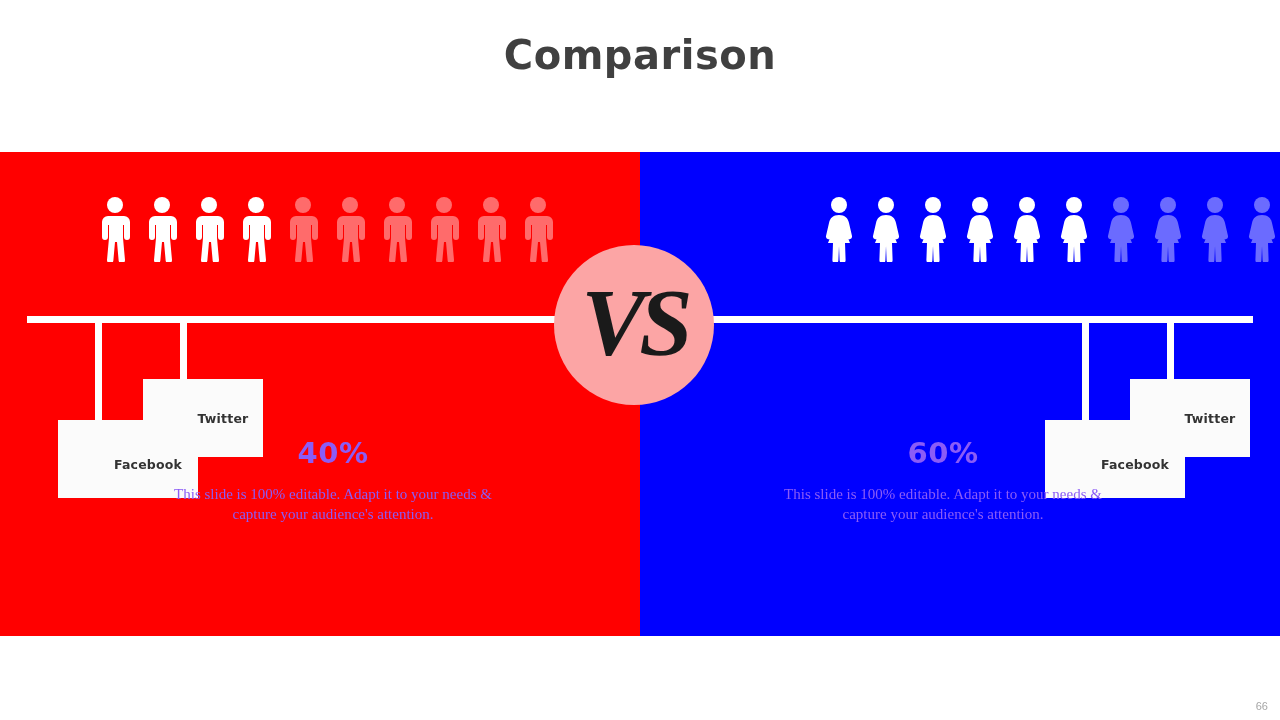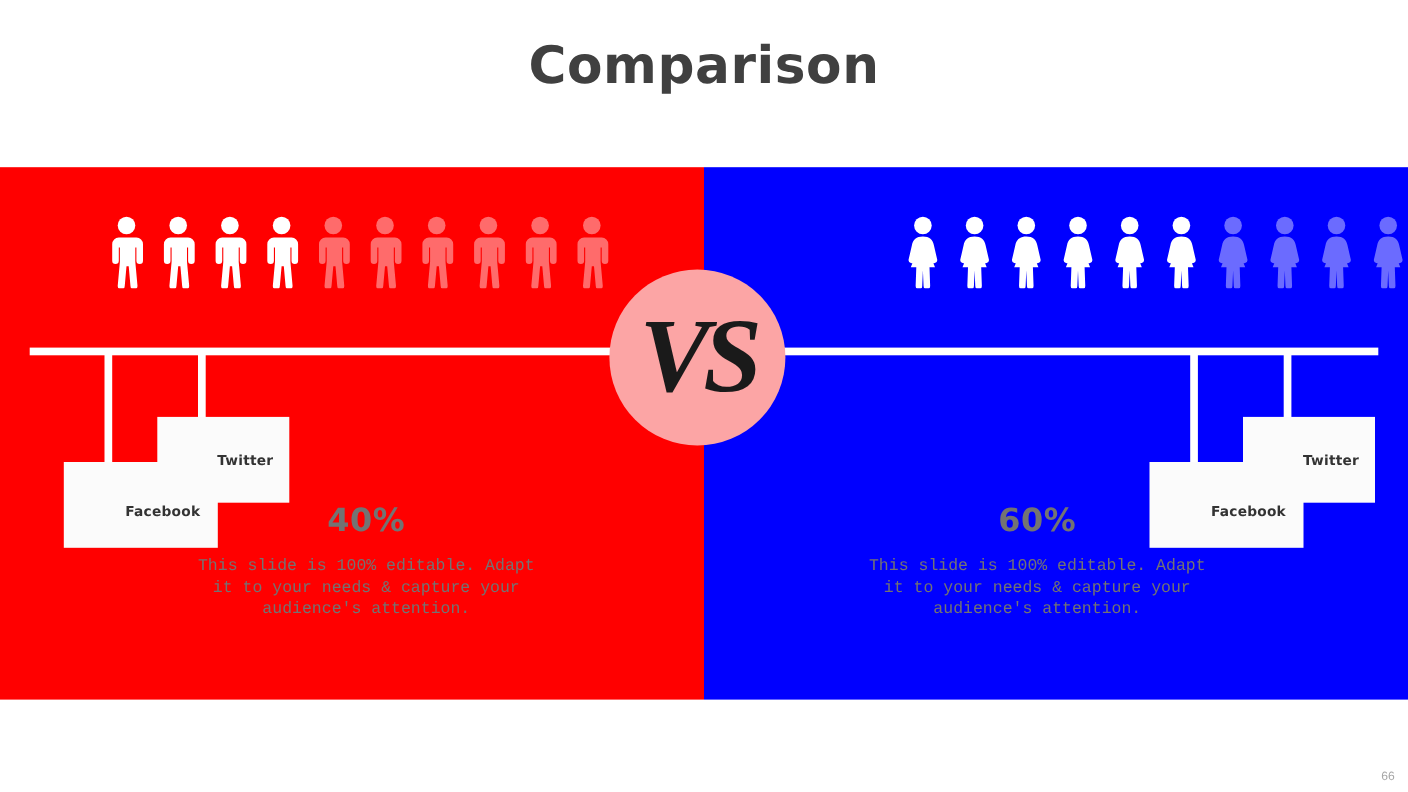--- a/index.html
+++ b/index.html
@@ -18,21 +18,21 @@
     overflow: hidden;
   }
 
   
   .slide-title {
     position: absolute;
     top: 32px;
     left: 0;
     width: 1280px;
     text-align: center;
-    font-size: 47px;
+    font-size: 40px;
     font-weight: bold;
     color: #404040;
     letter-spacing: 0.5px;
     font-family: "DejaVu Sans", sans-serif;
   }
 
   
   .panel {
     position: absolute;
     top: 152px;
@@ -119,43 +119,42 @@
     line-height: 1;
     letter-spacing: -6px;
     transform: translateY(-2px);
   }
 
   
   .text-block {
     position: absolute;
     width: 330px;
     text-align: center;
-    color: #737373;
-    margin-top: 20px;
+    color: #8b5cf6;
   }
   .text-left  { left: 168px; top: 436px; }
   .text-right { left: 778px; top: 436px; }
   .pct {
     font-size: 29px;
     font-weight: bold;
     font-family: "DejaVu Sans", sans-serif;
     letter-spacing: 0.5px;
   }
   .heading {
     margin-top: 36px;
     font-size: 31px;
     font-weight: bold;
     font-family: "DejaVu Sans", sans-serif;
     letter-spacing: 0.3px;
   }
   .body-text {
     margin-top: 15px;
     font-size: 15px;
     line-height: 19.5px;
-    font-family: Liberation Mono, monospace;
+    font-family: Liberation Serif, serif;
   }
 
   
   .page-number {
     position: absolute;
     right: 12px;
     bottom: 8px;
     font-size: 11px;
     color: #a6a6a6;
     font-family: "Liberation Sans", sans-serif;

